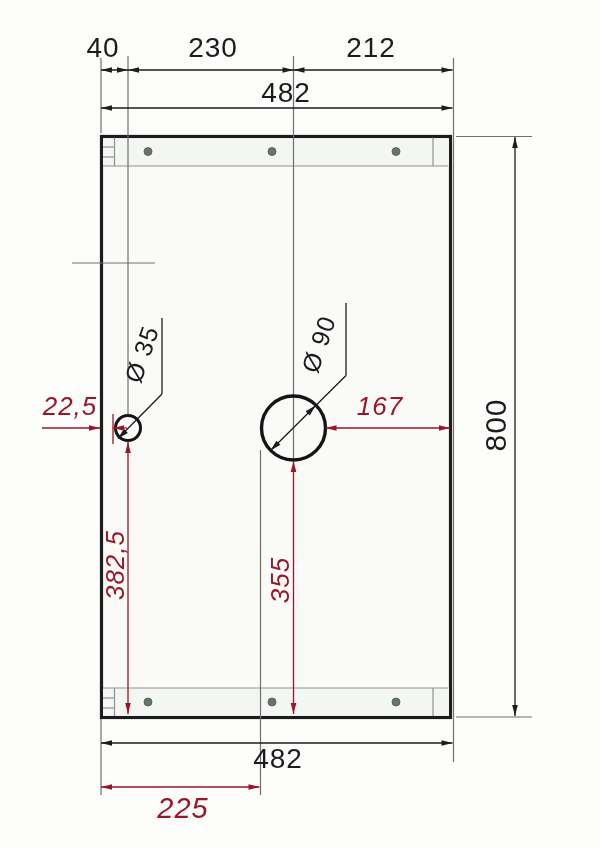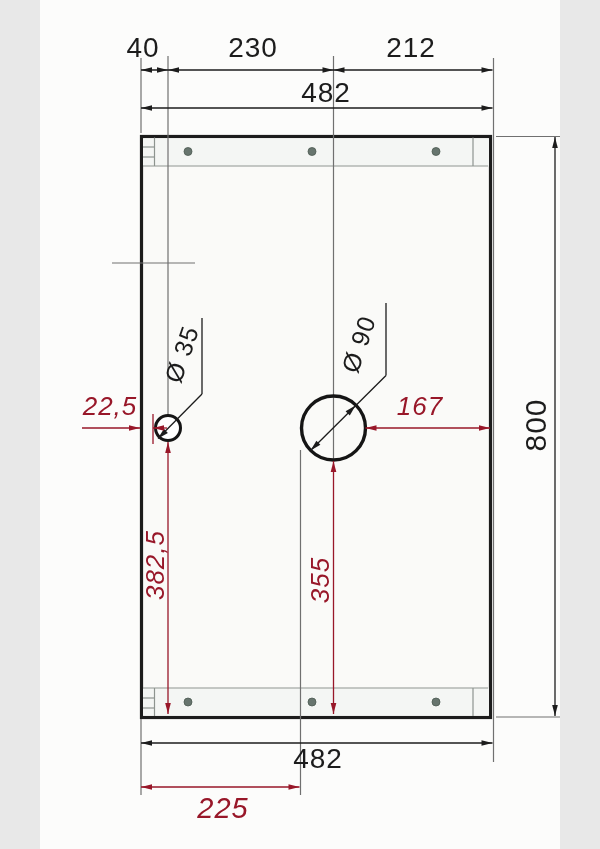--- a/index.html
+++ b/index.html
@@ -1,17 +1,17 @@
 <!DOCTYPE html>
 <html style="--bg: #fcfcfb; --line: #1c1c1c; --thin: #707070; --accent: #981729; --screw: #67756e;"><head>
 <meta charset="utf-8">
 <style>
   html,body{margin:0;padding:0;background:#e8e8e8;}
   .stage{
-    position:relative;width:520px;height:849px;margin:0 auto;
+    position:relative;width:600px;height:849px;margin:0 auto;
     background:var(--bg,#fcfcfb);overflow:hidden;
     font-family:"Liberation Sans", sans-serif;
   }
   svg{display:block}
   .thin{stroke:var(--thin,#707070);stroke-width:1.2;fill:none}
   .rail{stroke:#8d948f;stroke-width:1.2;fill:none}
   .blk{stroke:var(--line,#1c1c1c);stroke-width:1.3;fill:none}
   .thick{stroke:var(--line,#1c1c1c);stroke-width:3.2;fill:#fafaf8}
   .band{fill:#f4f6f4}
   .red{stroke:var(--accent,#981729);stroke-width:1.3;fill:none}

